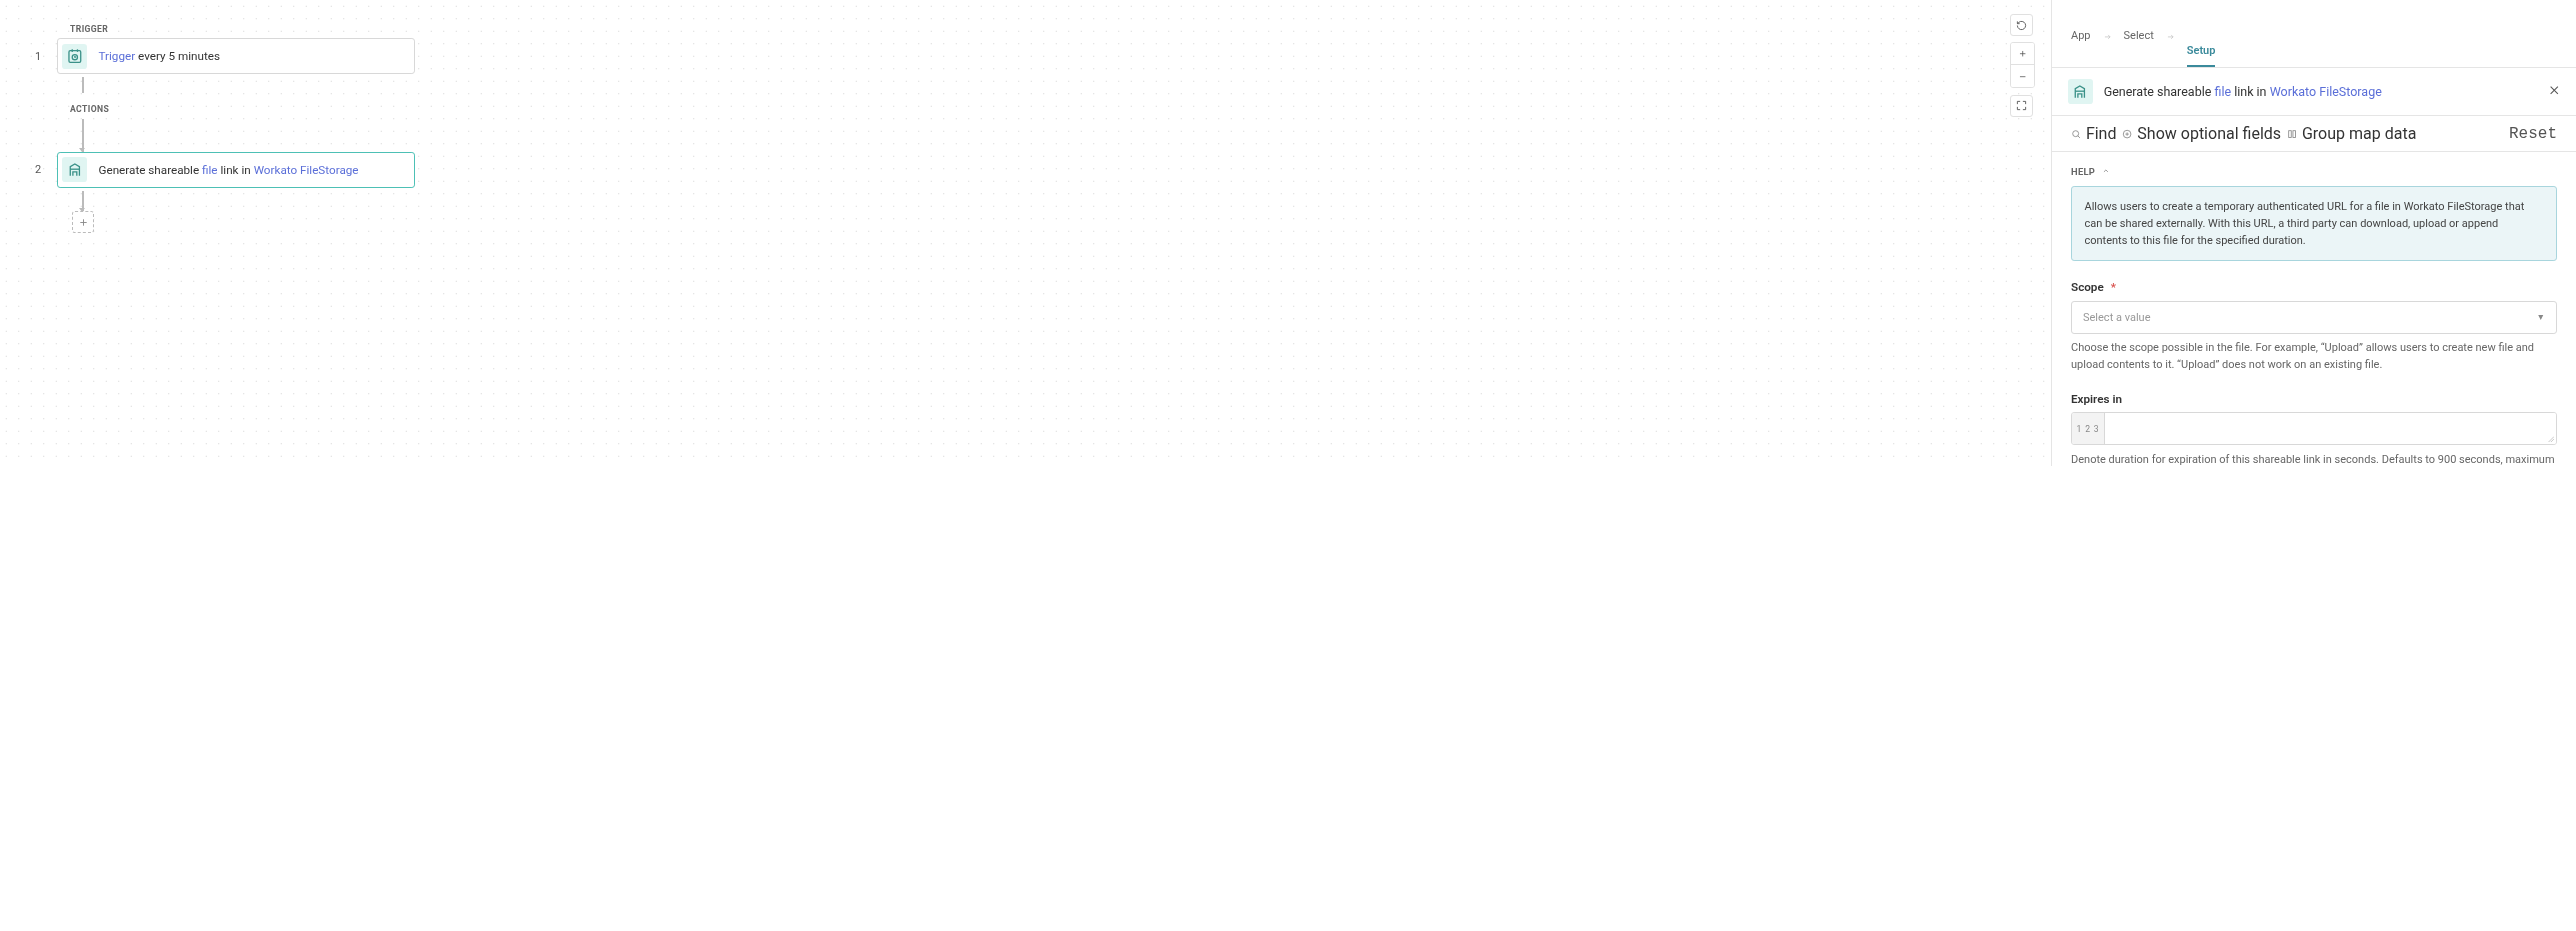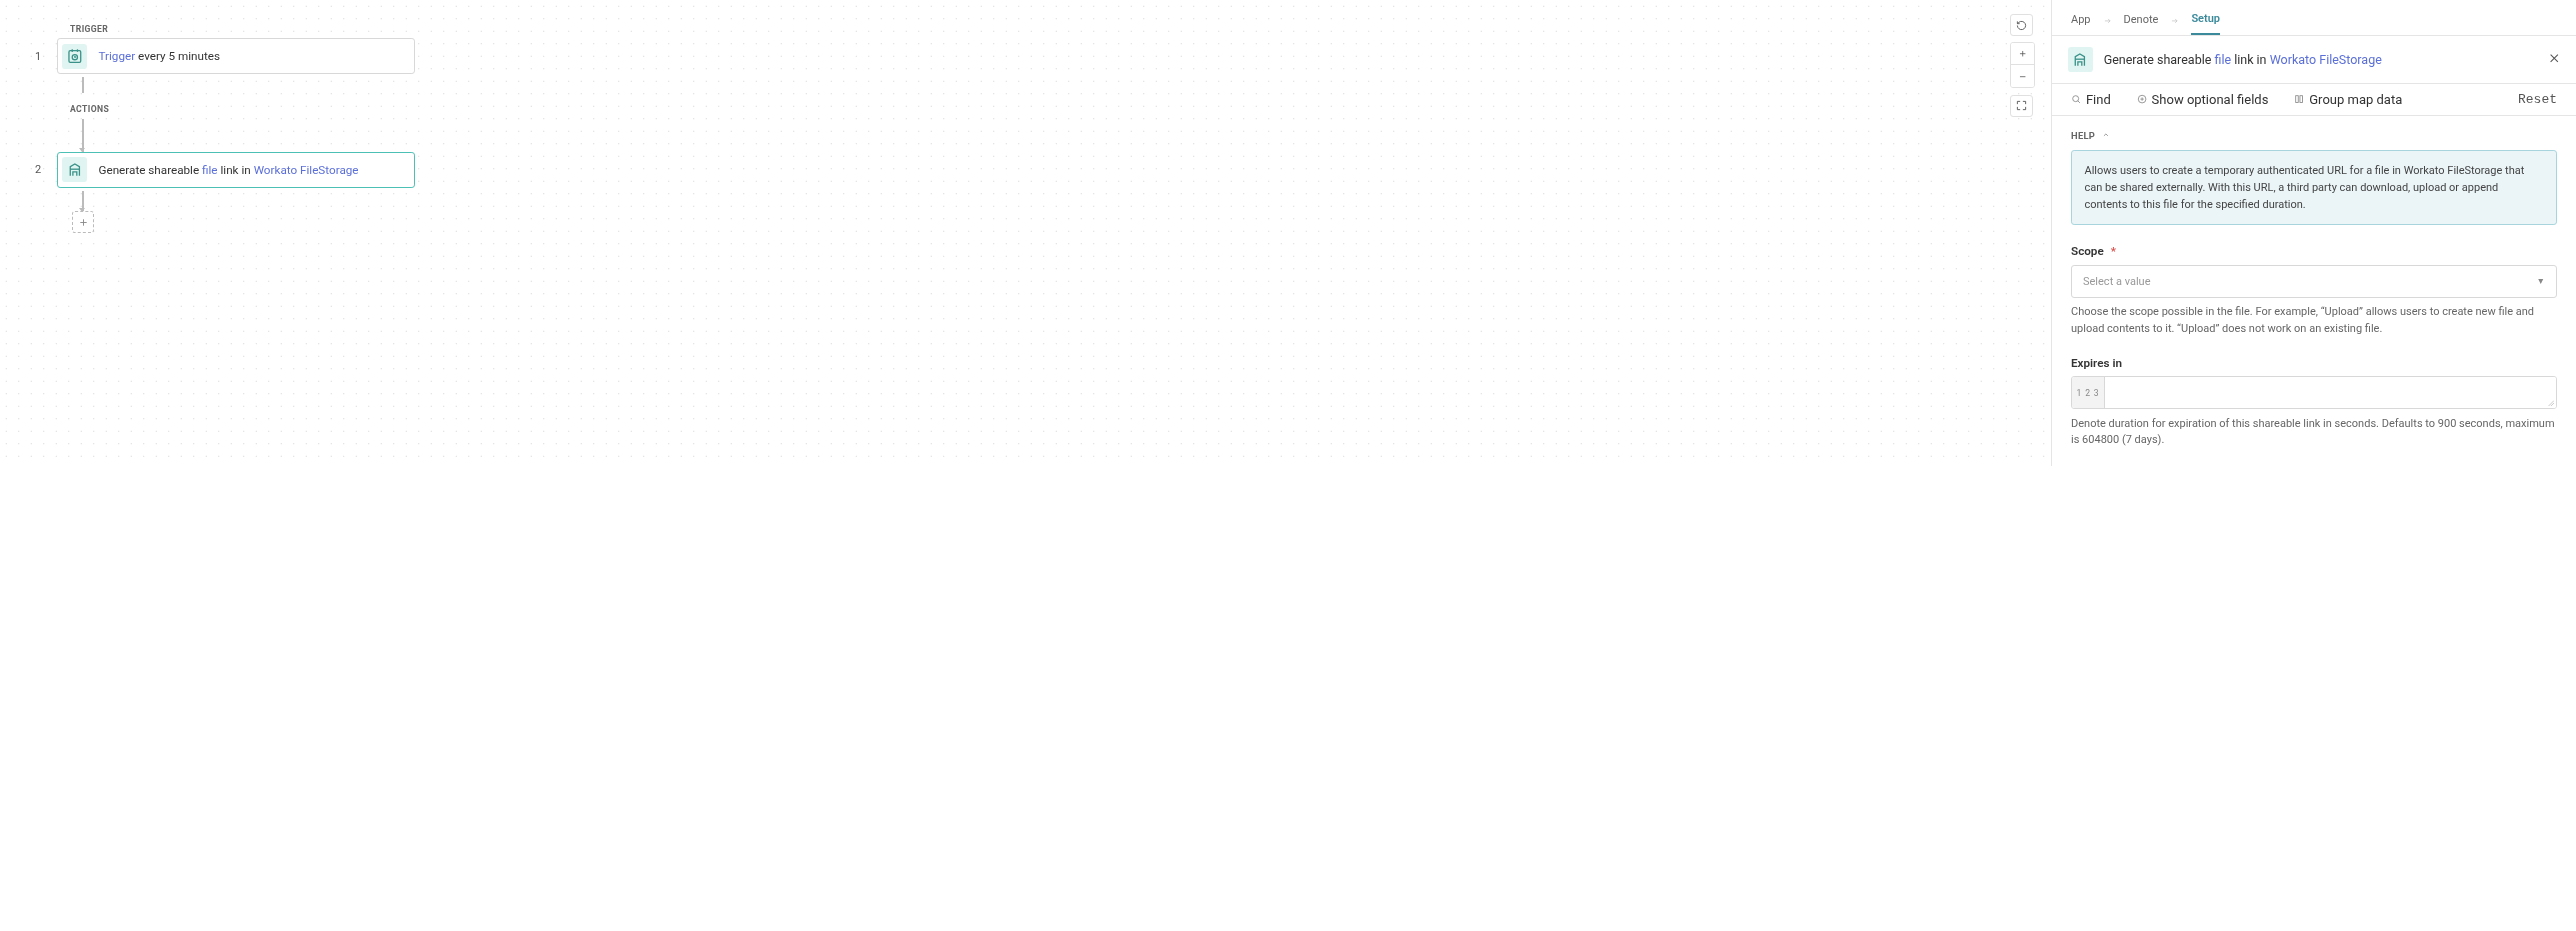--- a/index.html
+++ b/index.html
@@ -32,30 +32,30 @@
 
 .add-node { margin-left: 37px; width: 22px; height: 22px; border: 0.8px dashed #bbb; border-radius: 3.1px; display: flex; align-items: center; justify-content: center; color: #888; cursor: pointer; background: #fff; }
 
 .actions-label { margin-top: 11px; margin-bottom: 4.7px; }
 
 
 .panel { width: 525px; border-left: 0.8px solid #e5e5e5; display: flex; flex-direction: column; background: #fff; overflow-y: auto; }
 
 .breadcrumb { display: flex; align-items: center; gap: 11px; padding: 7.8px 19px 0 19px; font-size: 11px; }
 .crumb { color: #666; cursor: pointer; padding: 4.7px 0 7.8px 0; }
-.crumb.active { color: #3a8a9b; font-weight: 600; border-bottom: 2.3px solid #3a8a9b; }
+.crumb.active { color: #3a8a9b; font-weight: 600; border-bottom: 2.3px solid #3a8a9b; margin-top: 32px; }
 .crumb-arrow { color: #bbb; }
 .crumb-divider { border-bottom: 0.8px solid #e5e5e5; }
 
 .panel-header { display: flex; align-items: center; gap: 11px; padding: 11px 15.7px; border-bottom: 0.8px solid #e5e5e5; }
 .panel-header-icon { width: 25px; height: 25px; border-radius: 3.1px; background: #e0f5f2; display: flex; align-items: center; justify-content: center; color: #3a9188; flex-shrink: 0; }
 .panel-title { font-size: 12.5px; flex: 1; }
 .close-btn { cursor: pointer; color: #555; font-size: 14px; }
 
-.toolbar { display: flex; align-items: center; gap: 26px; padding: 7.8px 19px; border-bottom: 0.8px solid #e5e5e5; font-size: 13px; }
+.toolbar { display: flex; align-items: center; gap: 6px; padding: 7.8px 19px; border-bottom: 0.8px solid #e5e5e5; font-size: 16px; }
 .tool-item { display: flex; align-items: center; gap: 4.7px; color: #333; cursor: pointer; }
 .tool-icon { color: #888; }
 .reset { margin-left: auto; color: #555; cursor: pointer; font-family: Liberation Mono, monospace; }
 
 .panel-body { padding: 14px 19px; }
 .help-header { display: flex; align-items: center; gap: 6.3px; font-size: 9.4px; font-weight: 700; color: #666; letter-spacing: 0.3px; margin-bottom: 9.4px; cursor: pointer; }
 .help-box { border: 0.8px solid #a8d5dd; background: #ebf5f7; border-radius: 3.1px; padding: 11px 12.5px; font-size: 11px; color: #444; line-height: 1.55; margin-bottom: 19px; }
 
 .field { margin-bottom: 19px; }
 .field-label { font-size: 11.7px; font-weight: 600; color: #333; margin-bottom: 6.3px; display: flex; align-items: center; gap: 7px; }
@@ -157,21 +157,21 @@
   <div class="panel">
     <div>
       <div class="breadcrumb">
         <span class="crumb">App</span>
         <span class="crumb-arrow">
           <svg width="11" height="7.8" viewBox="0 0 24 24" fill="none" stroke="currentColor" stroke-width="2">
               <line x1="4" y1="12" x2="20" y2="12"></line>
               <polyline points="14 6 20 12 14 18"></polyline>
             </svg>
         </span>
-        <span class="crumb">Denote</span>
+        <span class="crumb">Select</span>
         <span class="crumb-arrow">
           <svg width="11" height="7.8" viewBox="0 0 24 24" fill="none" stroke="currentColor" stroke-width="2">
               <line x1="4" y1="12" x2="20" y2="12"></line>
               <polyline points="14 6 20 12 14 18"></polyline>
             </svg>
         </span>
         <span class="crumb active">Setup</span>
       </div>
       <div class="crumb-divider"></div>
     </div>

